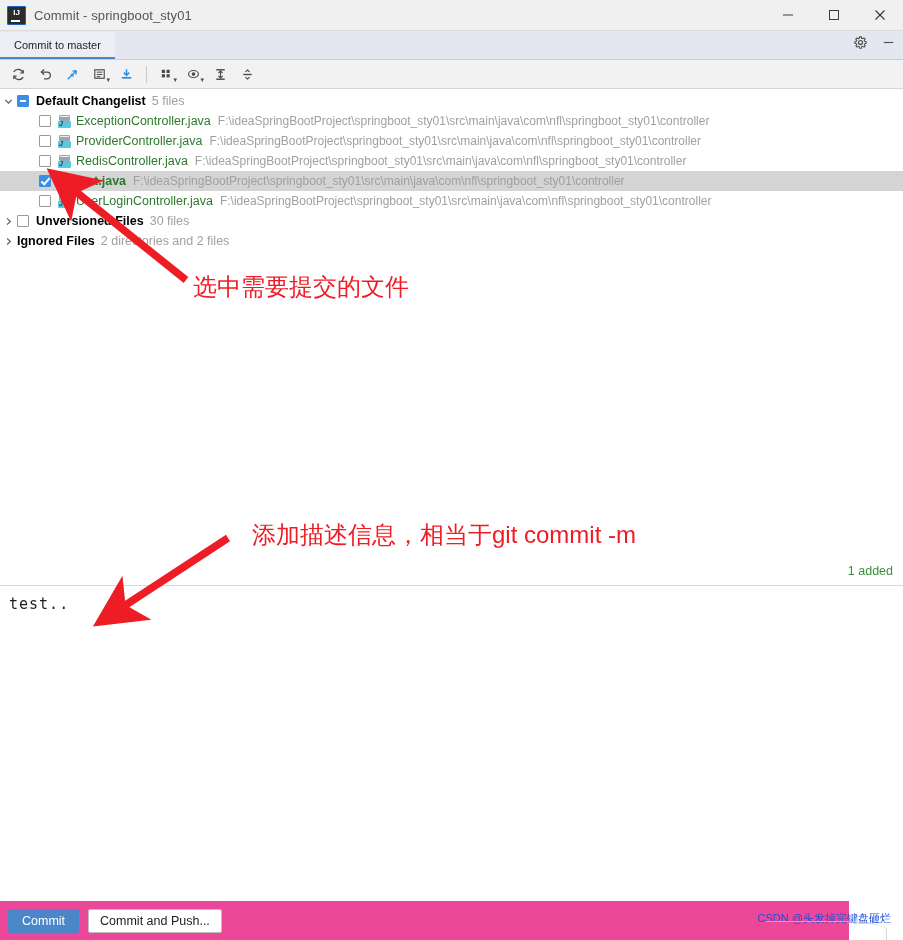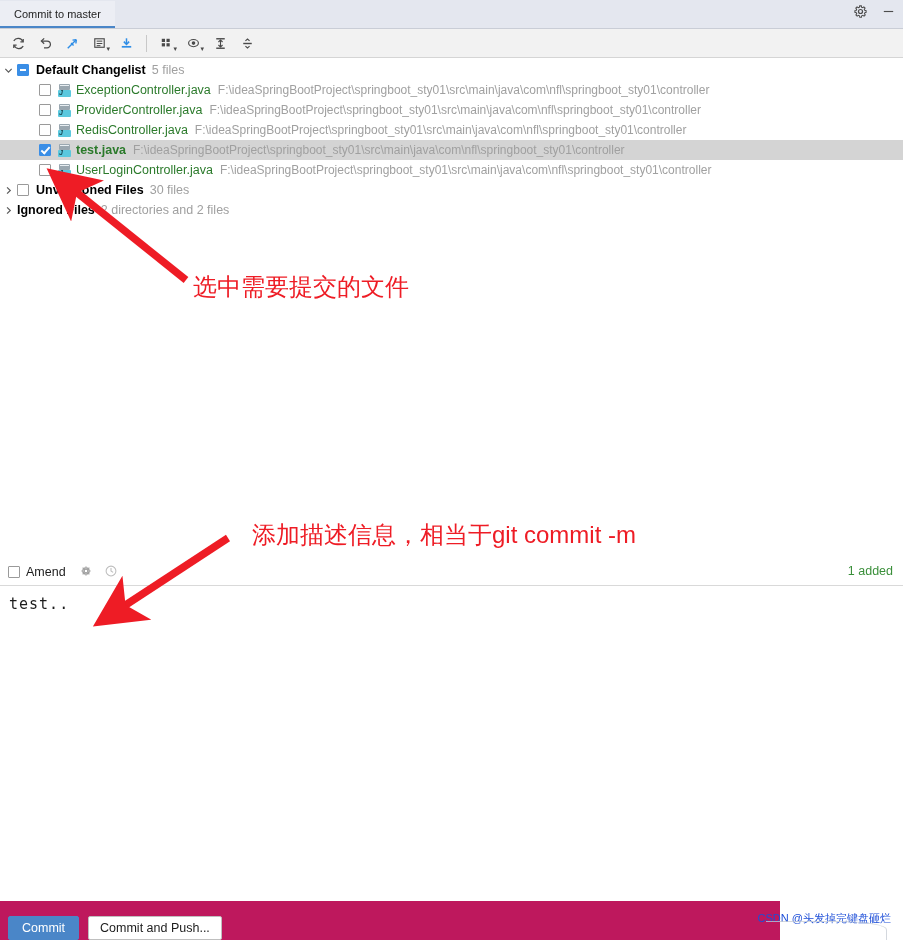--- a/index.html
+++ b/index.html
@@ -131,22 +131,22 @@
   .msgarea{
     position:absolute;left:0;top:586px;width:758px;height:315px;background:#fff;
   }
   .msgtext{
     position:absolute;left:9px;top:9px;font-family:"DejaVu Sans Mono","Liberation Mono",monospace;
     font-size:15px;color:#1c1c1c;letter-spacing:1px;
   }
 
   
   .bottombar{
-    position:absolute;left:0;bottom:0;width:780px;height:39px;background:#be185d;
-    display:flex;align-items:flex-end;padding-left:8px;box-sizing:border-box;
+    position:absolute;left:0;bottom:0;width:849px;height:39px;background:#ec4899;
+    display:flex;align-items:center;padding-left:8px;box-sizing:border-box;
   }
   .btn-primary{
     background:#4a86c8;color:#fff;border:1px solid #4a86c8;border-radius:2px;
     height:24px;padding:0 13px;font-size:12.5px;font-family:inherit;
     display:flex;align-items:center;cursor:default;
   }
   .btn-default{
     background:#fff;color:#1c1c1c;border:1px solid #bfbfbf;border-radius:2px;
     height:24px;padding:0 11px;font-size:12.5px;font-family:inherit;margin-left:9px;
     display:flex;align-items:center;cursor:default;
@@ -159,20 +159,45 @@
     position:absolute;right:16px;bottom:-2px;width:120px;height:20px;
     border-top:1px solid #c6ccd4;border-right:1px solid #c6ccd4;
     border-radius:0 40% 0 0;opacity:.75;
   }
 </style>
 </head>
 <body>
 
 <div class="window">
 
+  <div class="titlebar">
+    <div class="title-app-icon">
+      <div class="ij">IJ</div>
+        <div class="bar"></div>
+    </div>
+    <div class="title-text">Commit - springboot_sty01</div>
+    <div class="win-ctrls">
+      <div class="win-btn">
+        <svg width="12" height="12" viewBox="0 0 12 12">
+            <line x1="1" y1="6" x2="11" y2="6" stroke="#3b3b3b" stroke-width="1"></line>
+          </svg>
+      </div>
+      <div class="win-btn">
+        <svg width="12" height="12" viewBox="0 0 12 12">
+            <rect x="1.5" y="1.5" width="9" height="9" fill="none" stroke="#3b3b3b" stroke-width="1"></rect>
+          </svg>
+      </div>
+      <div class="win-btn">
+        <svg width="12" height="12" viewBox="0 0 12 12">
+            <line x1="1.5" y1="1.5" x2="10.5" y2="10.5" stroke="#3b3b3b" stroke-width="1.1"></line>
+            <line x1="10.5" y1="1.5" x2="1.5" y2="10.5" stroke="#3b3b3b" stroke-width="1.1"></line>
+          </svg>
+      </div>
+    </div>
+  </div>
 
   <div class="tabstrip">
     <div class="tab">
       <span>Commit to master</span>
     </div>
     <div class="tabstrip-right">
       <span class="ic">
         <svg width="15" height="15" viewBox="0 0 16 16">
           <path d="M8 5.2a2.8 2.8 0 100 5.6 2.8 2.8 0 000-5.6zm0 4.3a1.5 1.5 0 110-3 1.5 1.5 0 010 3z" fill="#4c4c4c"></path>
           <path d="M14 8.9v-1.8l-1.5-.3a4.9 4.9 0 00-.5-1.2l.9-1.3-1.3-1.3-1.3.9a4.9 4.9 0 00-1.2-.5L8.9 2H7.1l-.3 1.5a4.9 4.9 0 00-1.2.5l-1.3-.9-1.3 1.3.9 1.3a4.9 4.9 0 00-.5 1.2L2 7.1v1.8l1.5.3c.1.4.3.8.5 1.2l-.9 1.3 1.3 1.3 1.3-.9c.4.2.8.4 1.2.5l.3 1.5h1.8l.3-1.5c.4-.1.8-.3 1.2-.5l1.3.9 1.3-1.3-.9-1.3c.2-.4.4-.8.5-1.2L14 8.9z" fill="none" stroke="#4c4c4c" stroke-width="1.1"></path>
@@ -359,37 +384,20 @@
         <svg width="9" height="9" viewBox="0 0 10 10">
             <path d="M3.4 1.5L7 5 3.4 8.5" fill="none" stroke="#5a5a5a" stroke-width="1.3"></path>
           </svg>
       </span>
       <span class="grp-label norm">Ignored Files</span>
       <span class="grp-count">2 directories and 2 files</span>
     </div>
 
   </div>
 
-  <div class="amendbar">
-    <span class="amend-cb"></span>
-    <span class="amend-label">Amend</span>
-    <span class="amend-ic">
-      <svg width="14" height="14" viewBox="0 0 16 16">
-        <circle cx="8" cy="8" r="2.1" fill="none" stroke="#9d9d9d" stroke-width="1.3"></circle>
-        <path d="M8 2.2l.9 1.6h-1.8zM8 13.8l-.9-1.6h1.8zM2.2 8l1.6-.9v1.8zM13.8 8l-1.6.9V7.1zM3.9 3.9l1.8.5-1.3 1.3zM12.1 12.1l-1.8-.5 1.3-1.3zM12.1 3.9l-.5 1.8-1.3-1.3zM3.9 12.1l.5-1.8 1.3 1.3z" fill="#9d9d9d"></path>
-        <circle cx="8" cy="8" r="3.6" fill="none" stroke="#9d9d9d" stroke-width="1.5"></circle>
-      </svg>
-    </span>
-    <span class="amend-ic">
-      <svg width="14" height="14" viewBox="0 0 16 16">
-        <circle cx="8" cy="8" r="5.6" fill="none" stroke="#bdbdbd" stroke-width="1.2"></circle>
-        <path d="M8 4.6V8l2.4 1.6" fill="none" stroke="#bdbdbd" stroke-width="1.2"></path>
-      </svg>
-    </span>
-  </div>
   <div class="added">1 added</div>
 
   <div class="msg-sep"></div>
 
   <div class="msgarea">
     <div class="msgtext">test..</div>
   </div>
 
   <div class="anno anno1">选中需要提交的文件</div>
   <div class="anno anno2">添加描述信息，相当于git commit -m</div>

